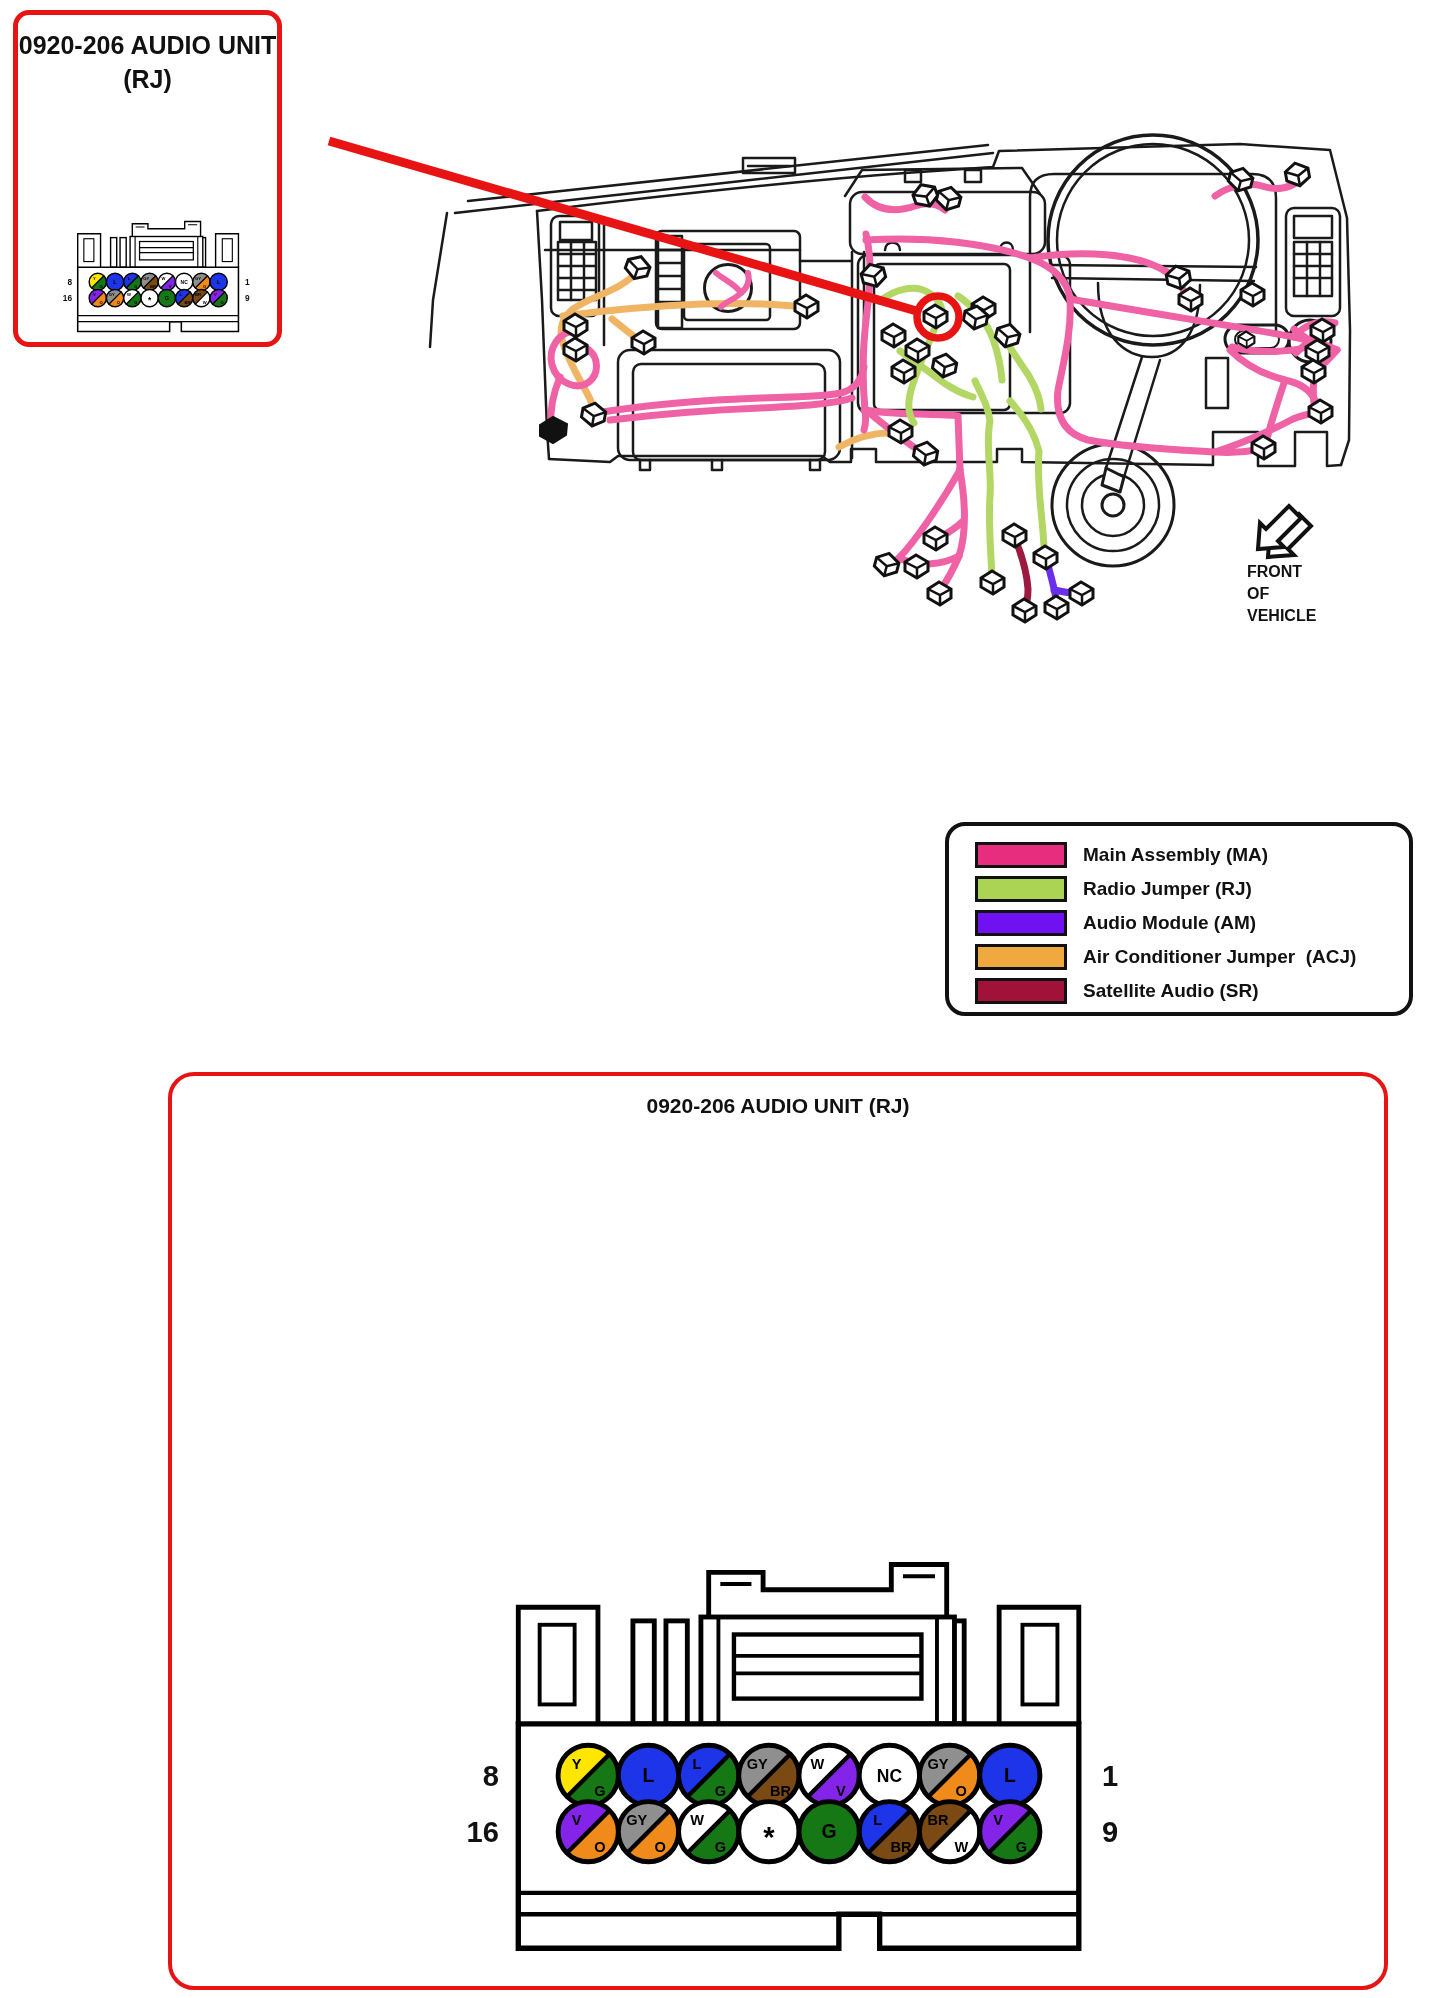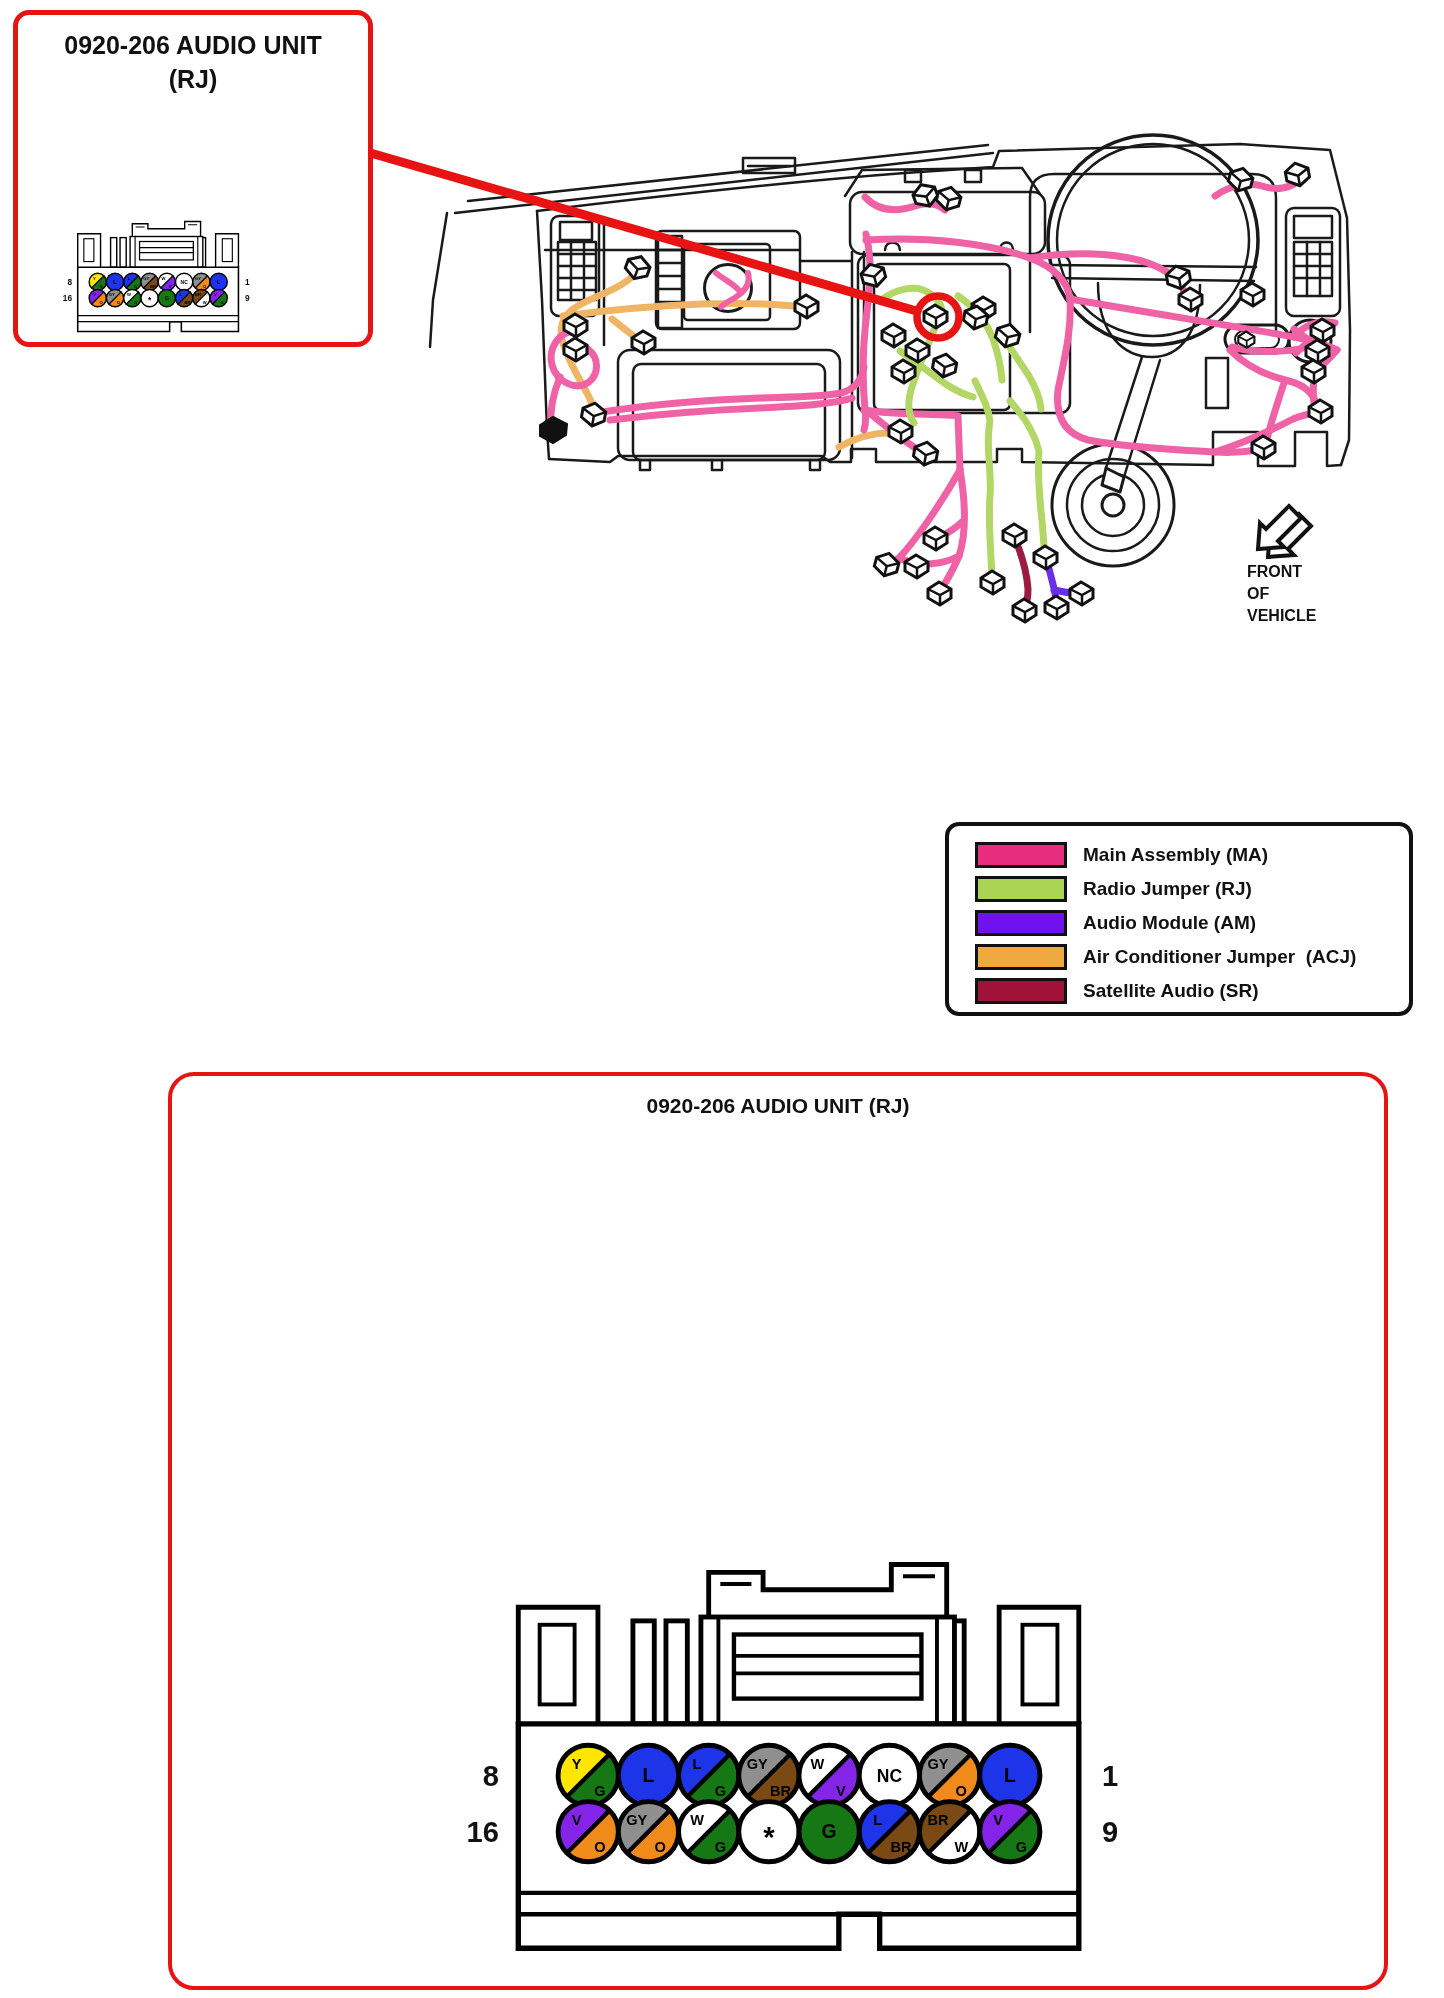--- a/index.html
+++ b/index.html
@@ -1,25 +1,25 @@
 <!DOCTYPE html>
 <html><head>
 <meta charset="utf-8">
 <style>
   html,body{margin:0;padding:0;background:#fff;}
   .page{position:relative;width:1444px;height:1998px;background:#fff;
         font-family:"Liberation Sans",sans-serif;overflow:hidden;}
   #scene{position:absolute;left:0;top:0;z-index:1;}
   .redbox{position:absolute;box-sizing:border-box;background:#fff;border:5px solid #e81414;z-index:2;}
-  #callout-box{left:13px;top:10px;width:360px;height:337px;border-radius:16px;}
+  #callout-box{left:13px;top:10px;width:269px;height:337px;border-radius:16px;}
   .callout-title{margin-top:14px;text-align:center;font-weight:bold;font-size:25px;color:#111;line-height:1.35;}
   #detail-box{left:168px;top:1072px;width:1220px;height:918px;border-width:4px;border-radius:26px;}
   .detail-title{margin-top:18px;text-align:center;font-weight:bold;font-size:21px;color:#111;}
   #legend{position:absolute;left:945px;top:822px;width:468px;height:194px;box-sizing:border-box;
-          border:4px solid #111;border-radius:14px;background:#fff;padding:12px 0 0 26px;z-index:2;}
+          border:4px solid #111;border-radius:20px;background:#fff;padding:12px 0 0 26px;z-index:2;}
   .legrow{display:flex;align-items:center;height:34px;}
   .sw{width:92px;height:26px;border:3px solid #111;box-sizing:border-box;margin-right:16px;flex:0 0 auto;}
   .leglabel{font-size:19px;font-weight:bold;color:#111;white-space:pre;}
   .connector-svg{position:absolute;z-index:3;}
   #conn-big{left:450px;top:1549px;width:700px;height:408px;}
   #conn-small{left:58px;top:217px;width:201px;height:117px;}
   svg text{font-family:"Liberation Sans",sans-serif;font-weight:bold;}
 </style>
 </head>
 <body>

